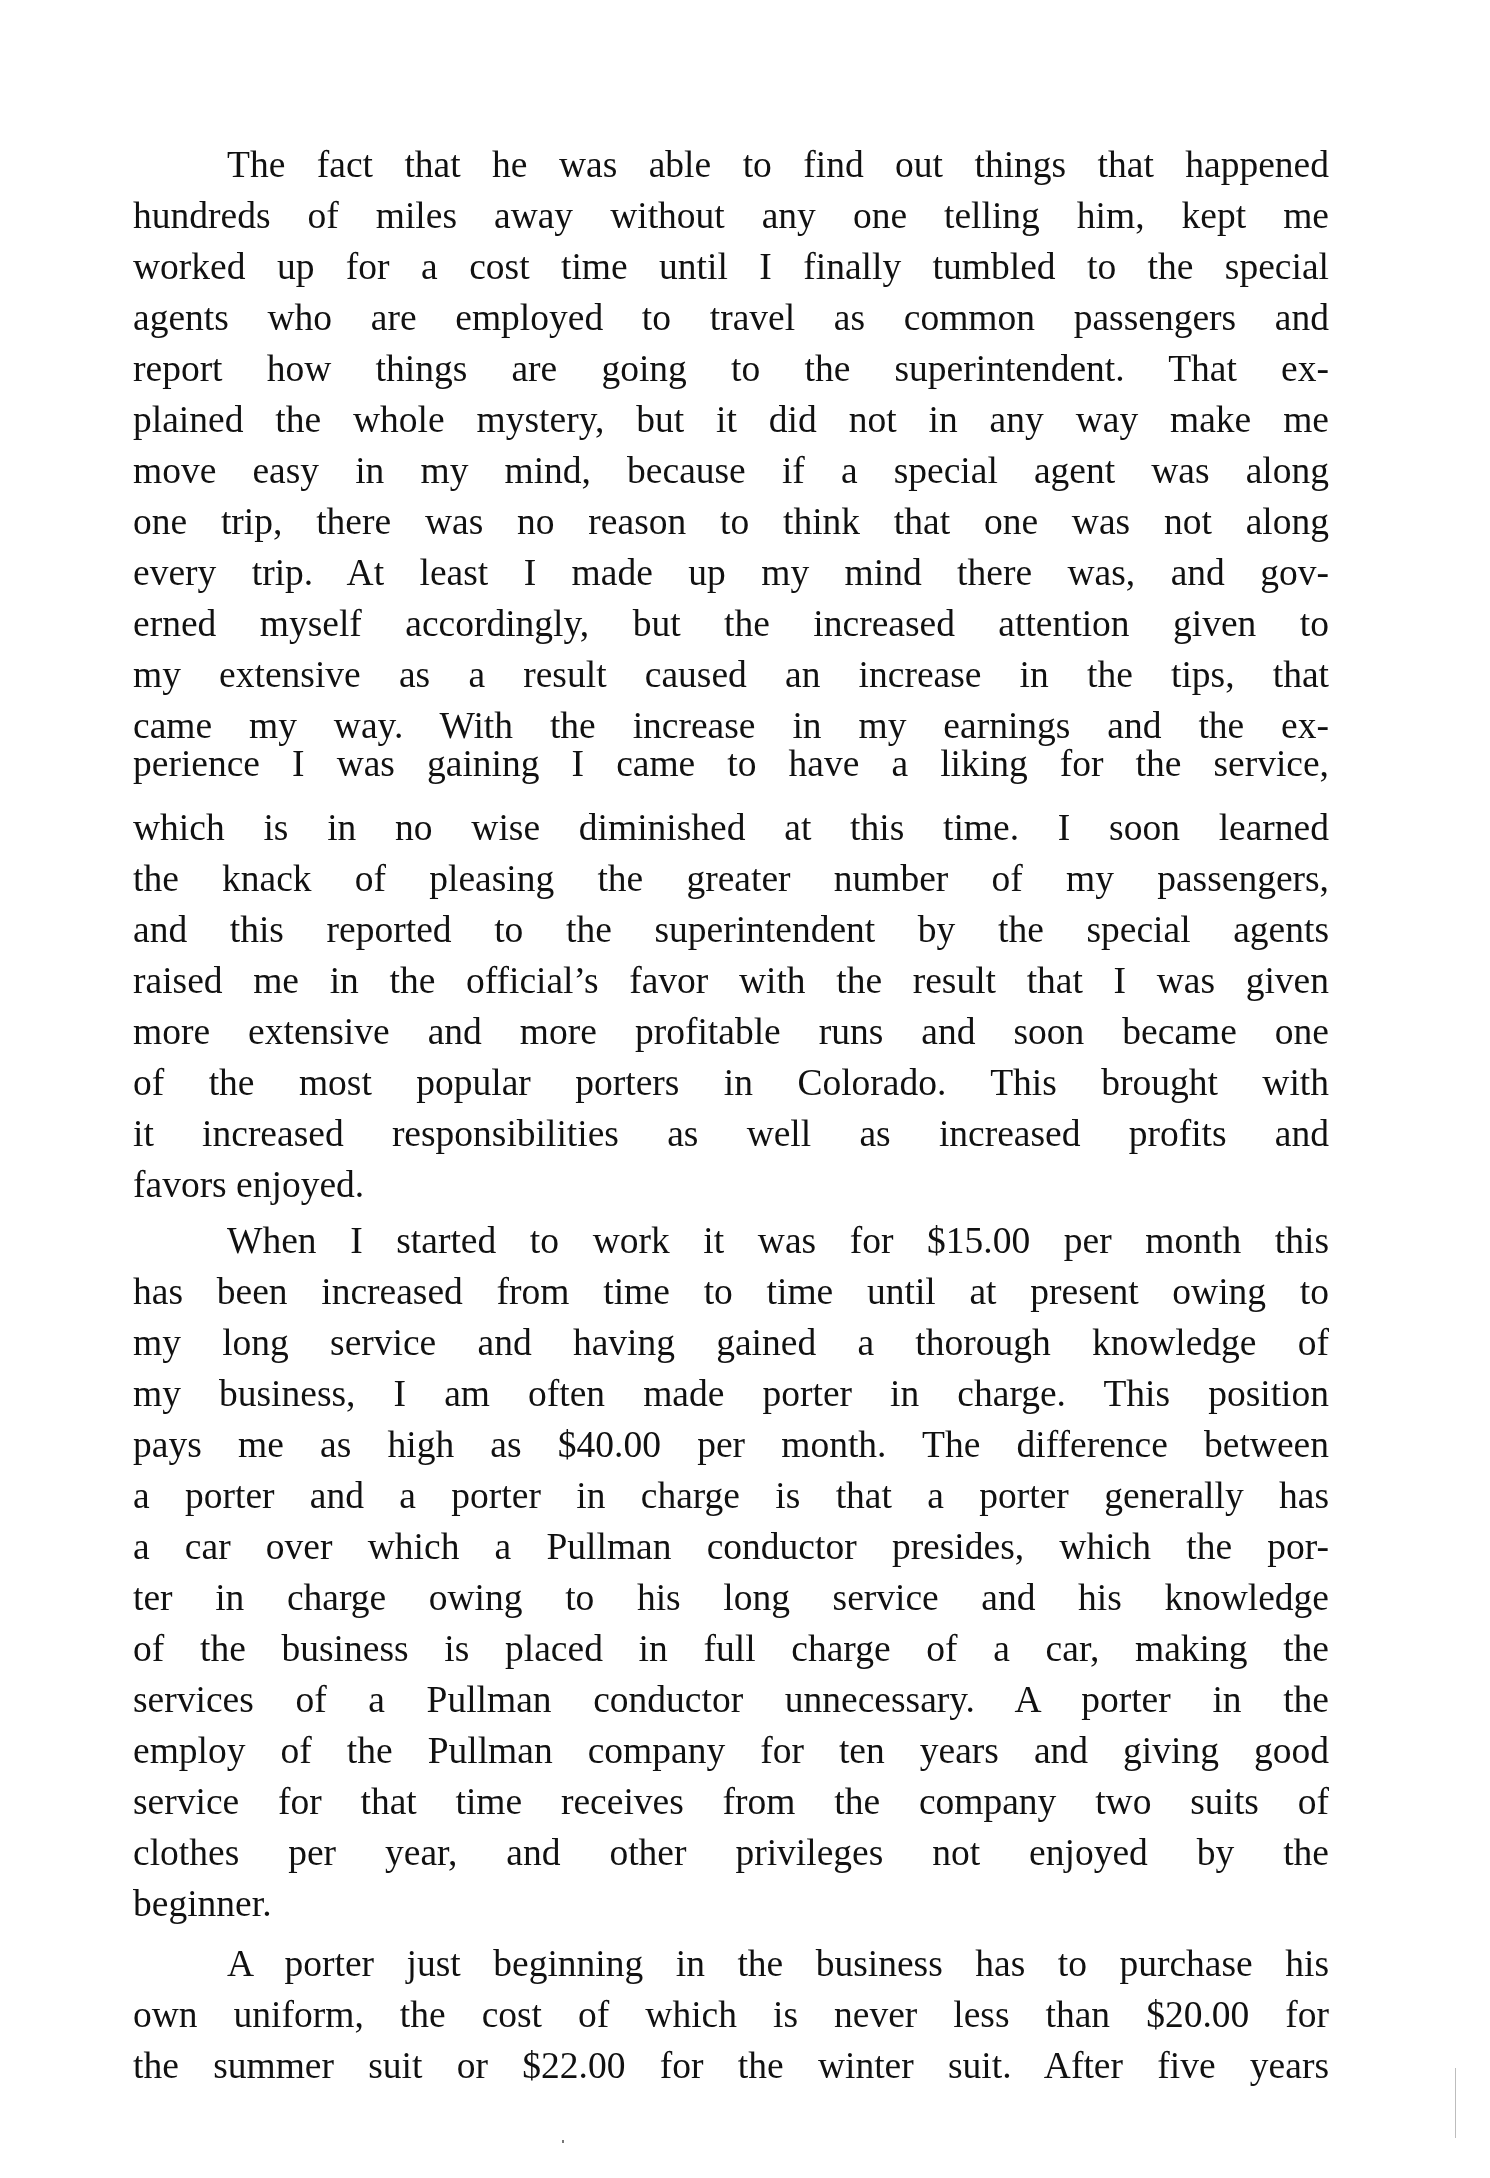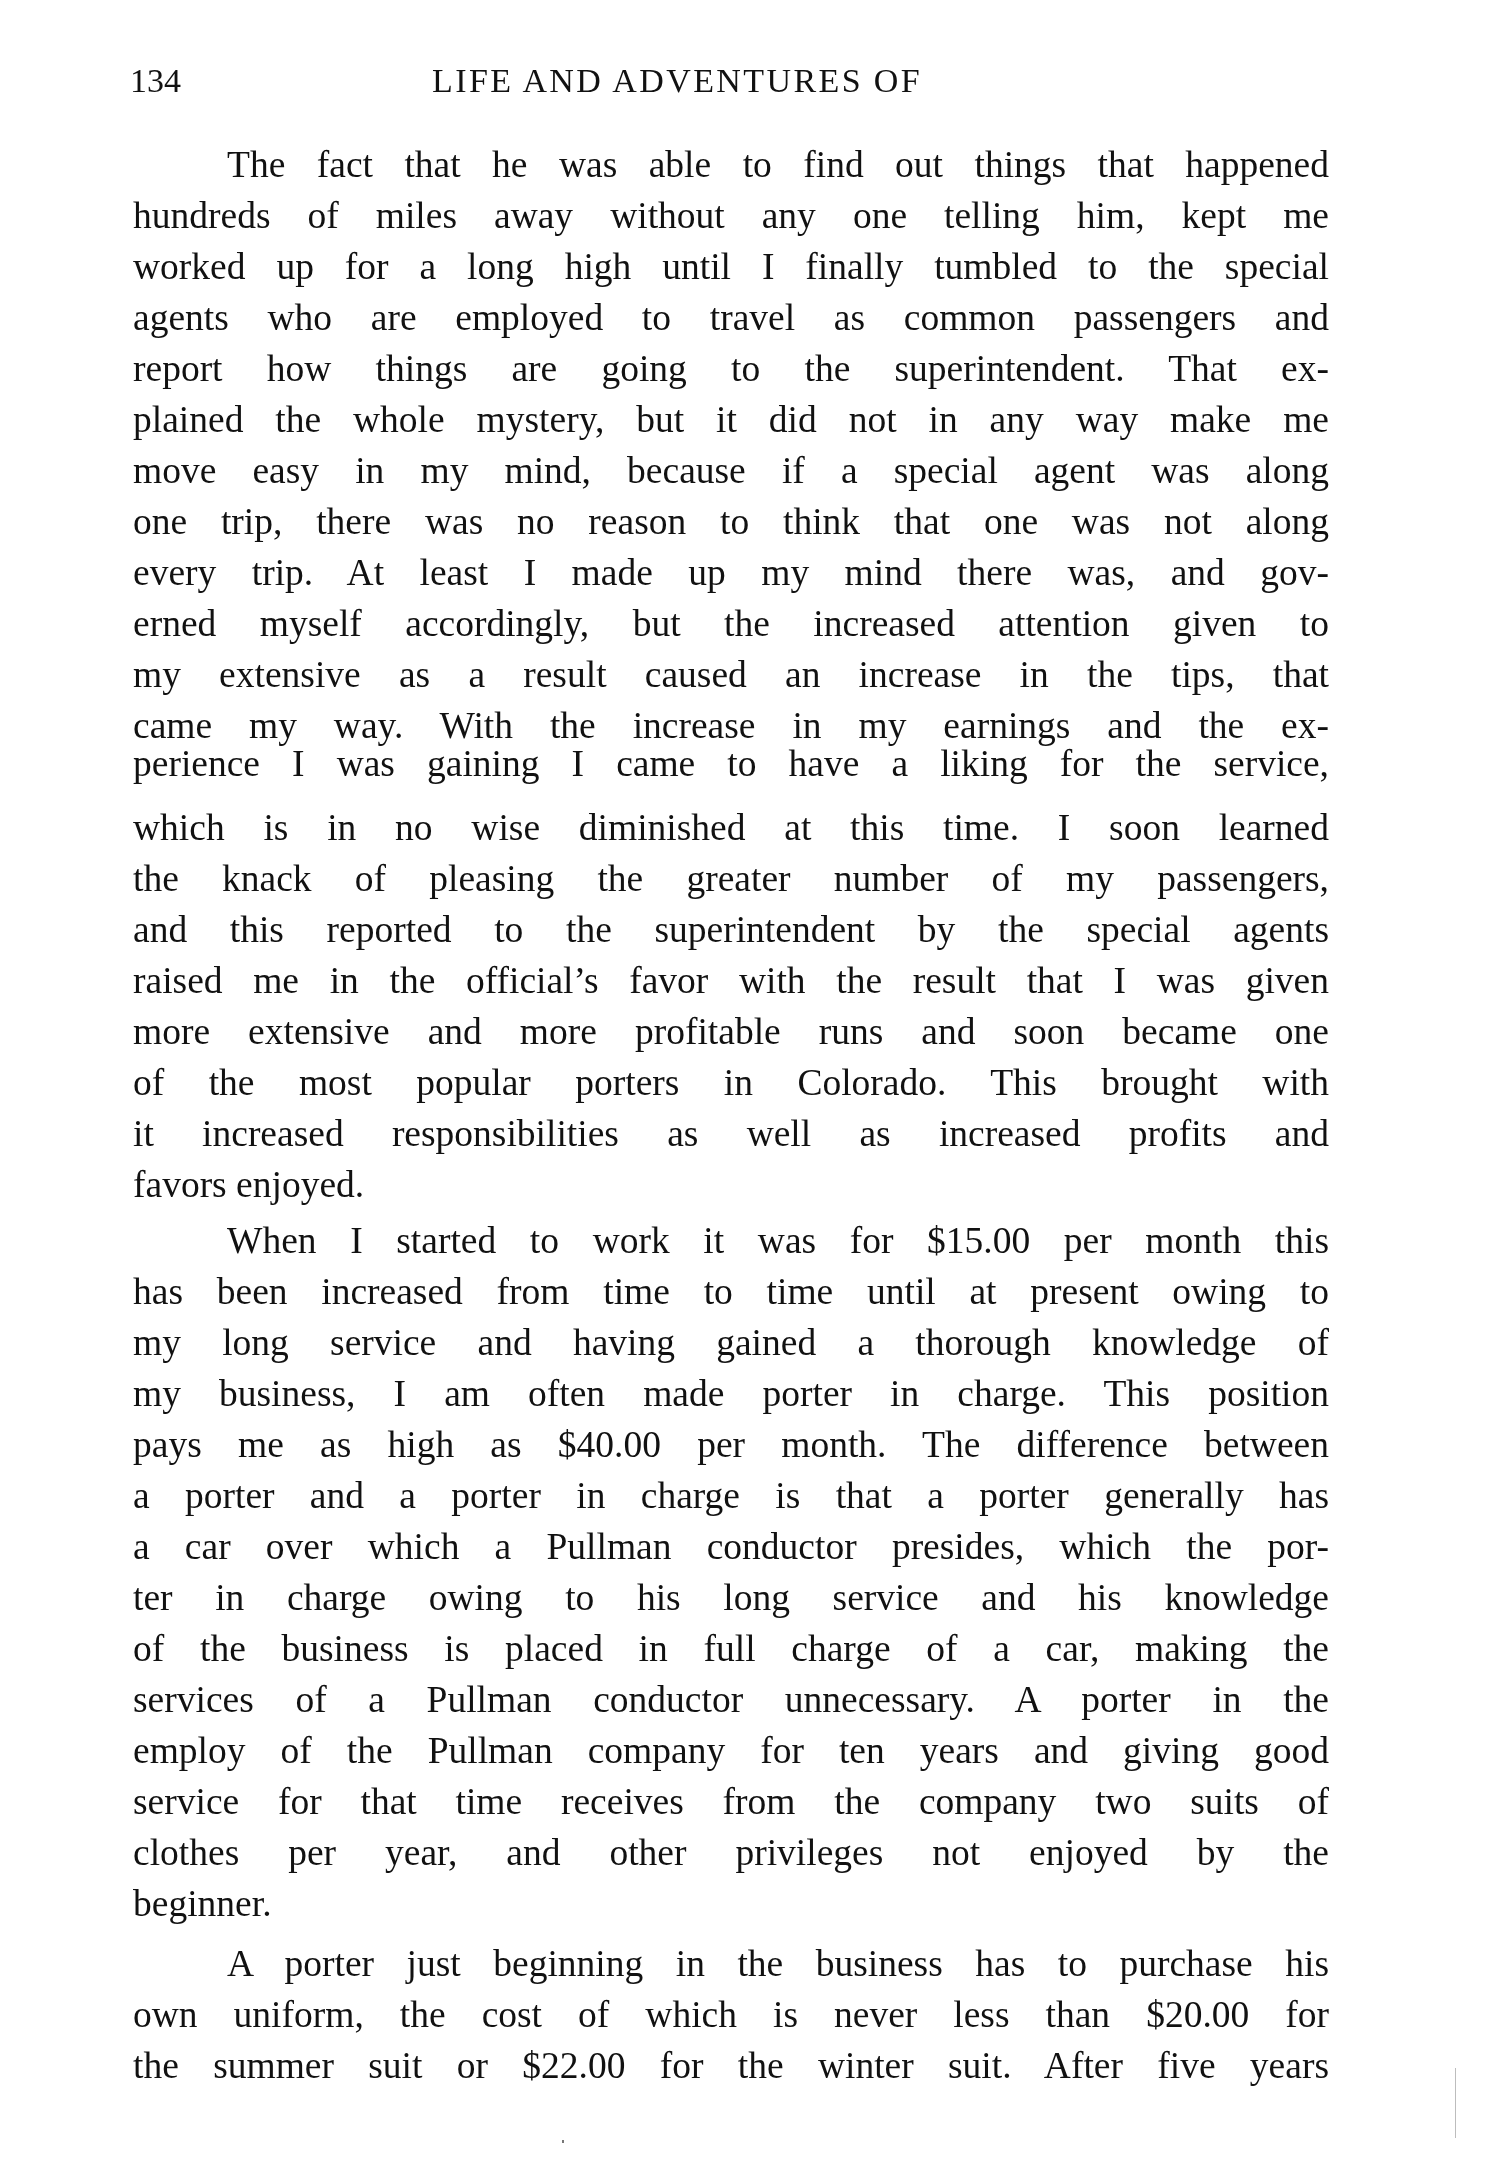--- a/index.html
+++ b/index.html
@@ -82,31 +82,27 @@
     width: 2px;
     height: 3px;
     background: #777;
   }
 </style>
 </head>
 <body>
 
 <div class="page">
 
-  <div class="running-head">
-    <span class="page-number">134</span>
-    <span class="head-title">LIFE AND ADVENTURES OF</span>
-  </div>
 
   <div class="body-text">
 
     <div>
       <div class="line indent" style="top:139px">The fact that he was able to find out things that happened</div>
       <div class="line" style="top:190px">hundreds of miles away without any one telling him, kept me</div>
-      <div class="line" style="top:241px">worked up for a long high until I finally tumbled to the special</div>
+      <div class="line" style="top:241px">worked up for a cost time until I finally tumbled to the special</div>
       <div class="line" style="top:292px">agents who are employed to travel as common passengers and</div>
       <div class="line" style="top:343px">report how things are going to the superintendent.  That ex-</div>
       <div class="line" style="top:394px">plained the whole mystery, but it did not in any way make me</div>
       <div class="line" style="top:445px">move easy in my mind, because if a special agent was along</div>
       <div class="line" style="top:496px">one trip, there was no reason to think that one was not along</div>
       <div class="line" style="top:547px">every trip.  At least I made up my mind there was, and gov-</div>
       <div class="line" style="top:598px">erned myself accordingly, but the increased attention given to</div>
       <div class="line" style="top:649px">my extensive as a result caused an increase in the tips, that</div>
       <div class="line" style="top:700px">came my way.  With the increase in my earnings and the ex-</div>
       <div class="line" style="top:738px">perience I was gaining I came to have a liking for the service,</div>

